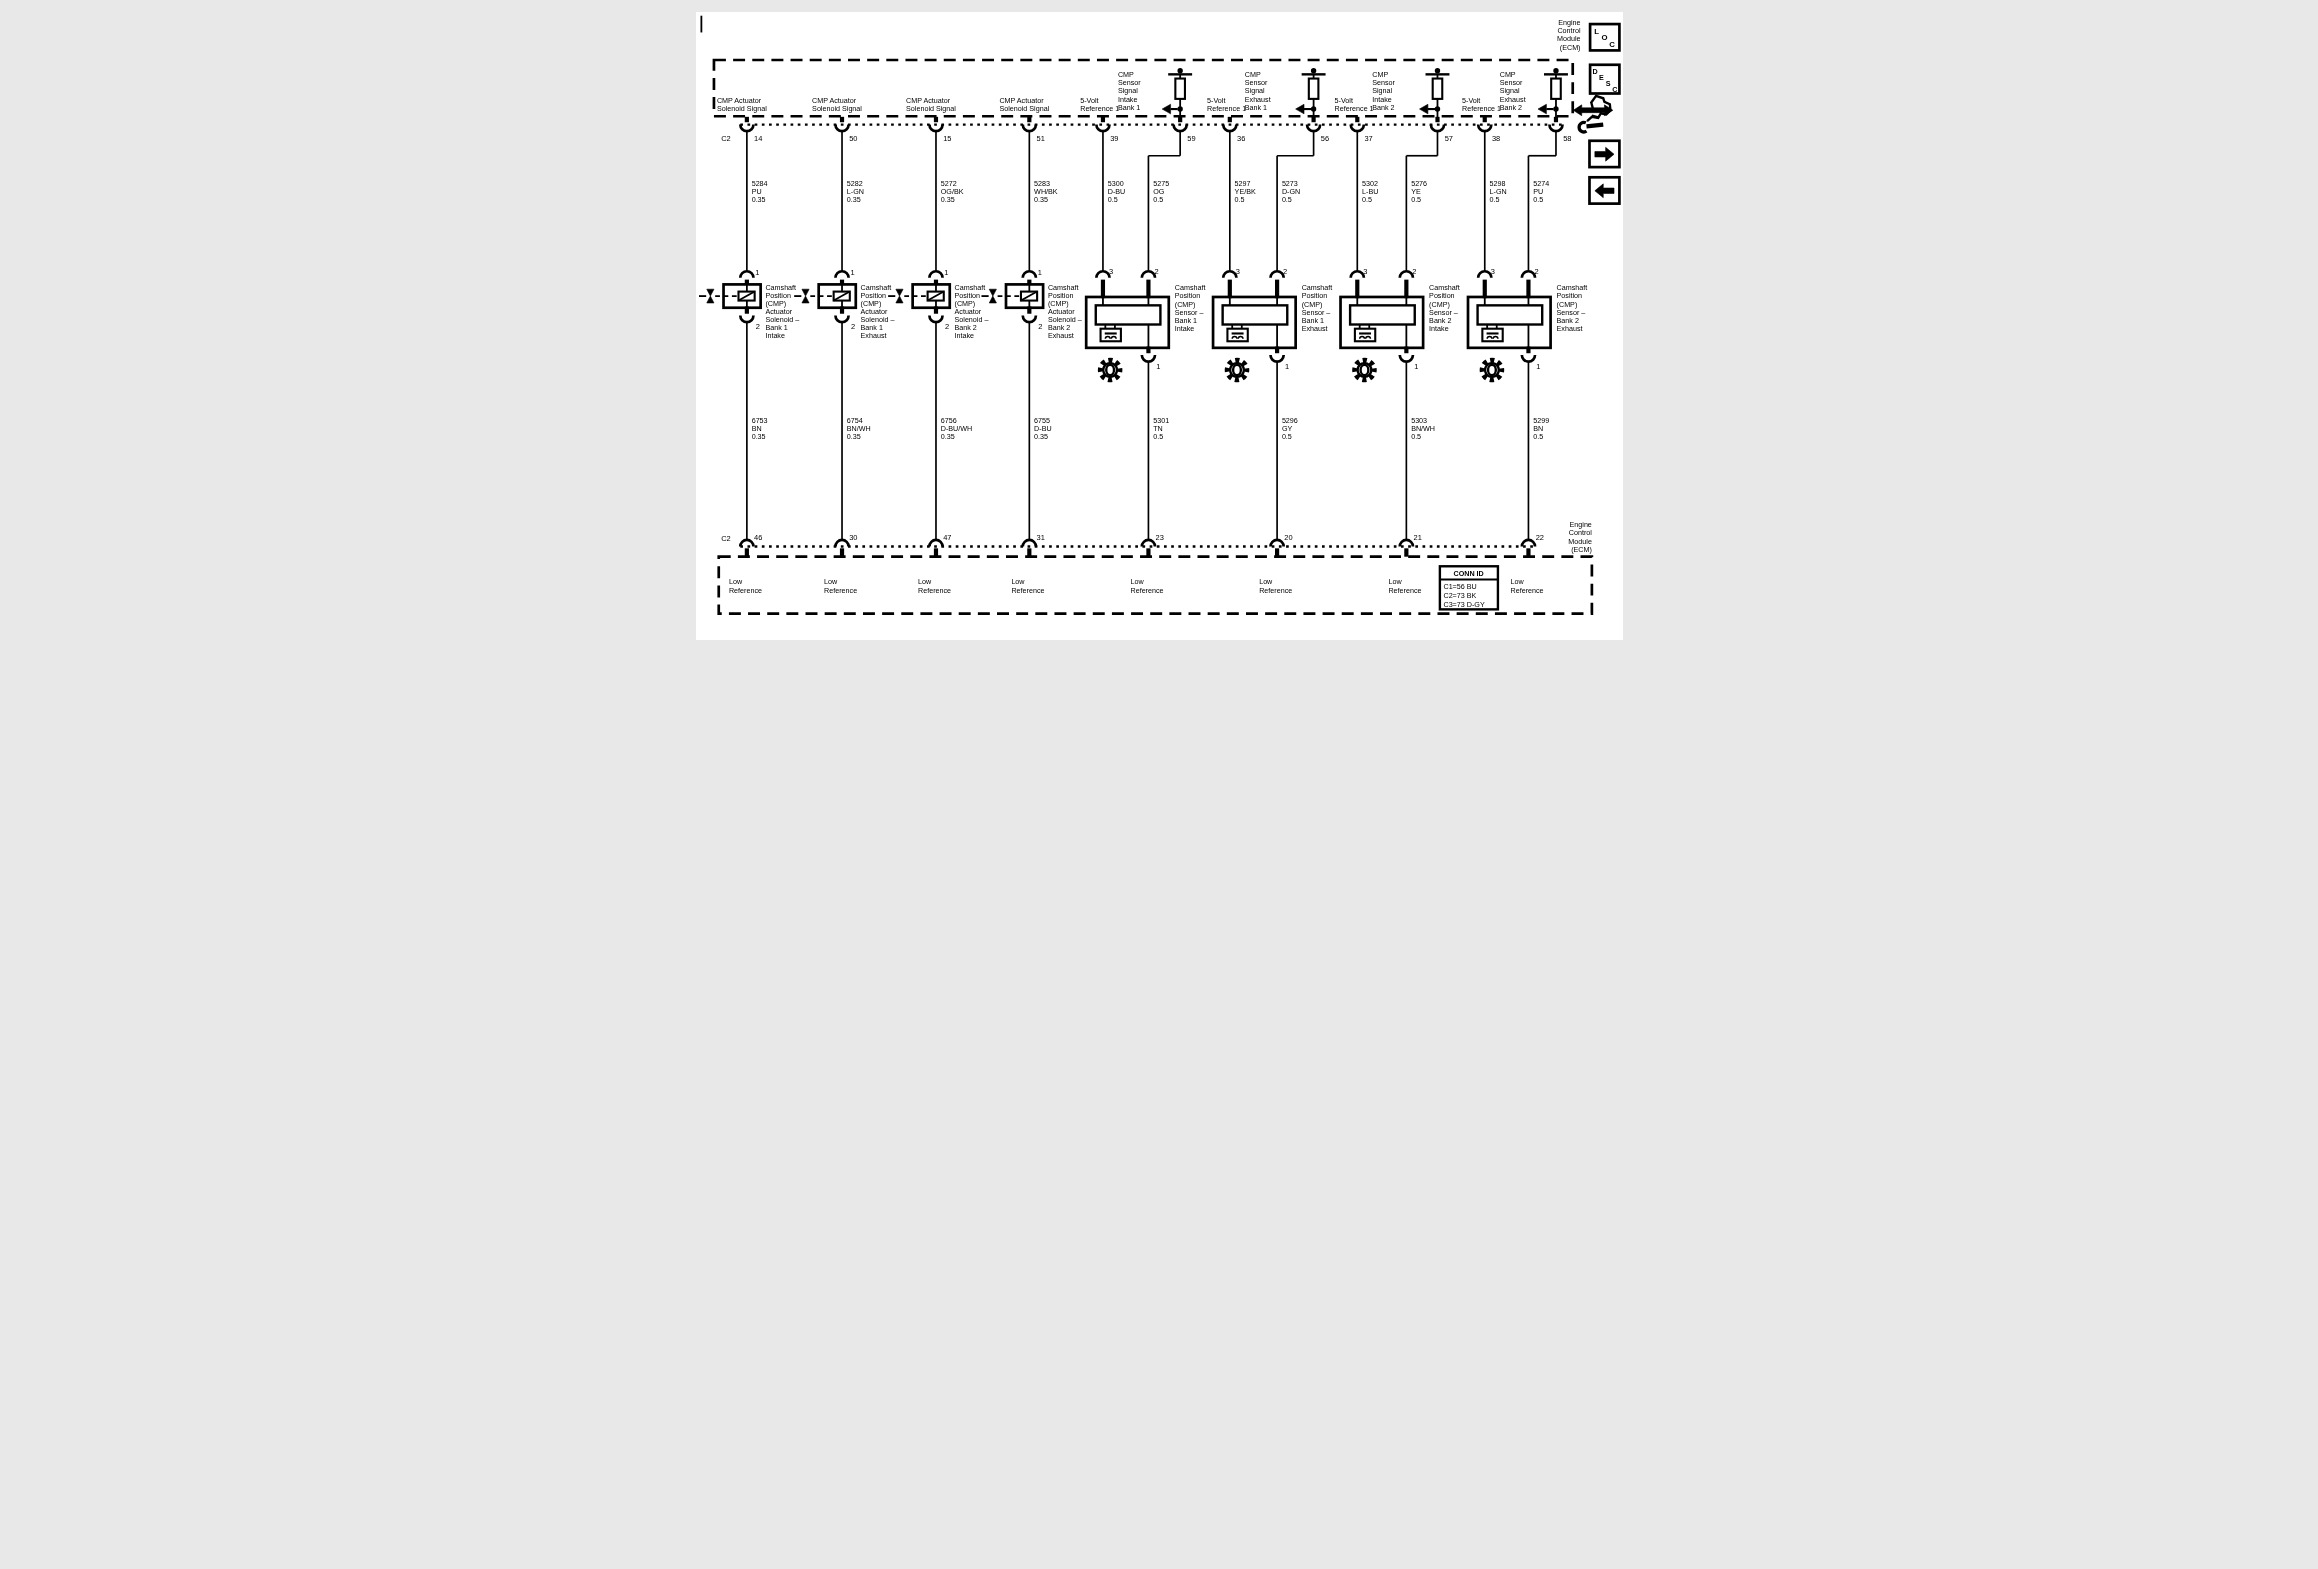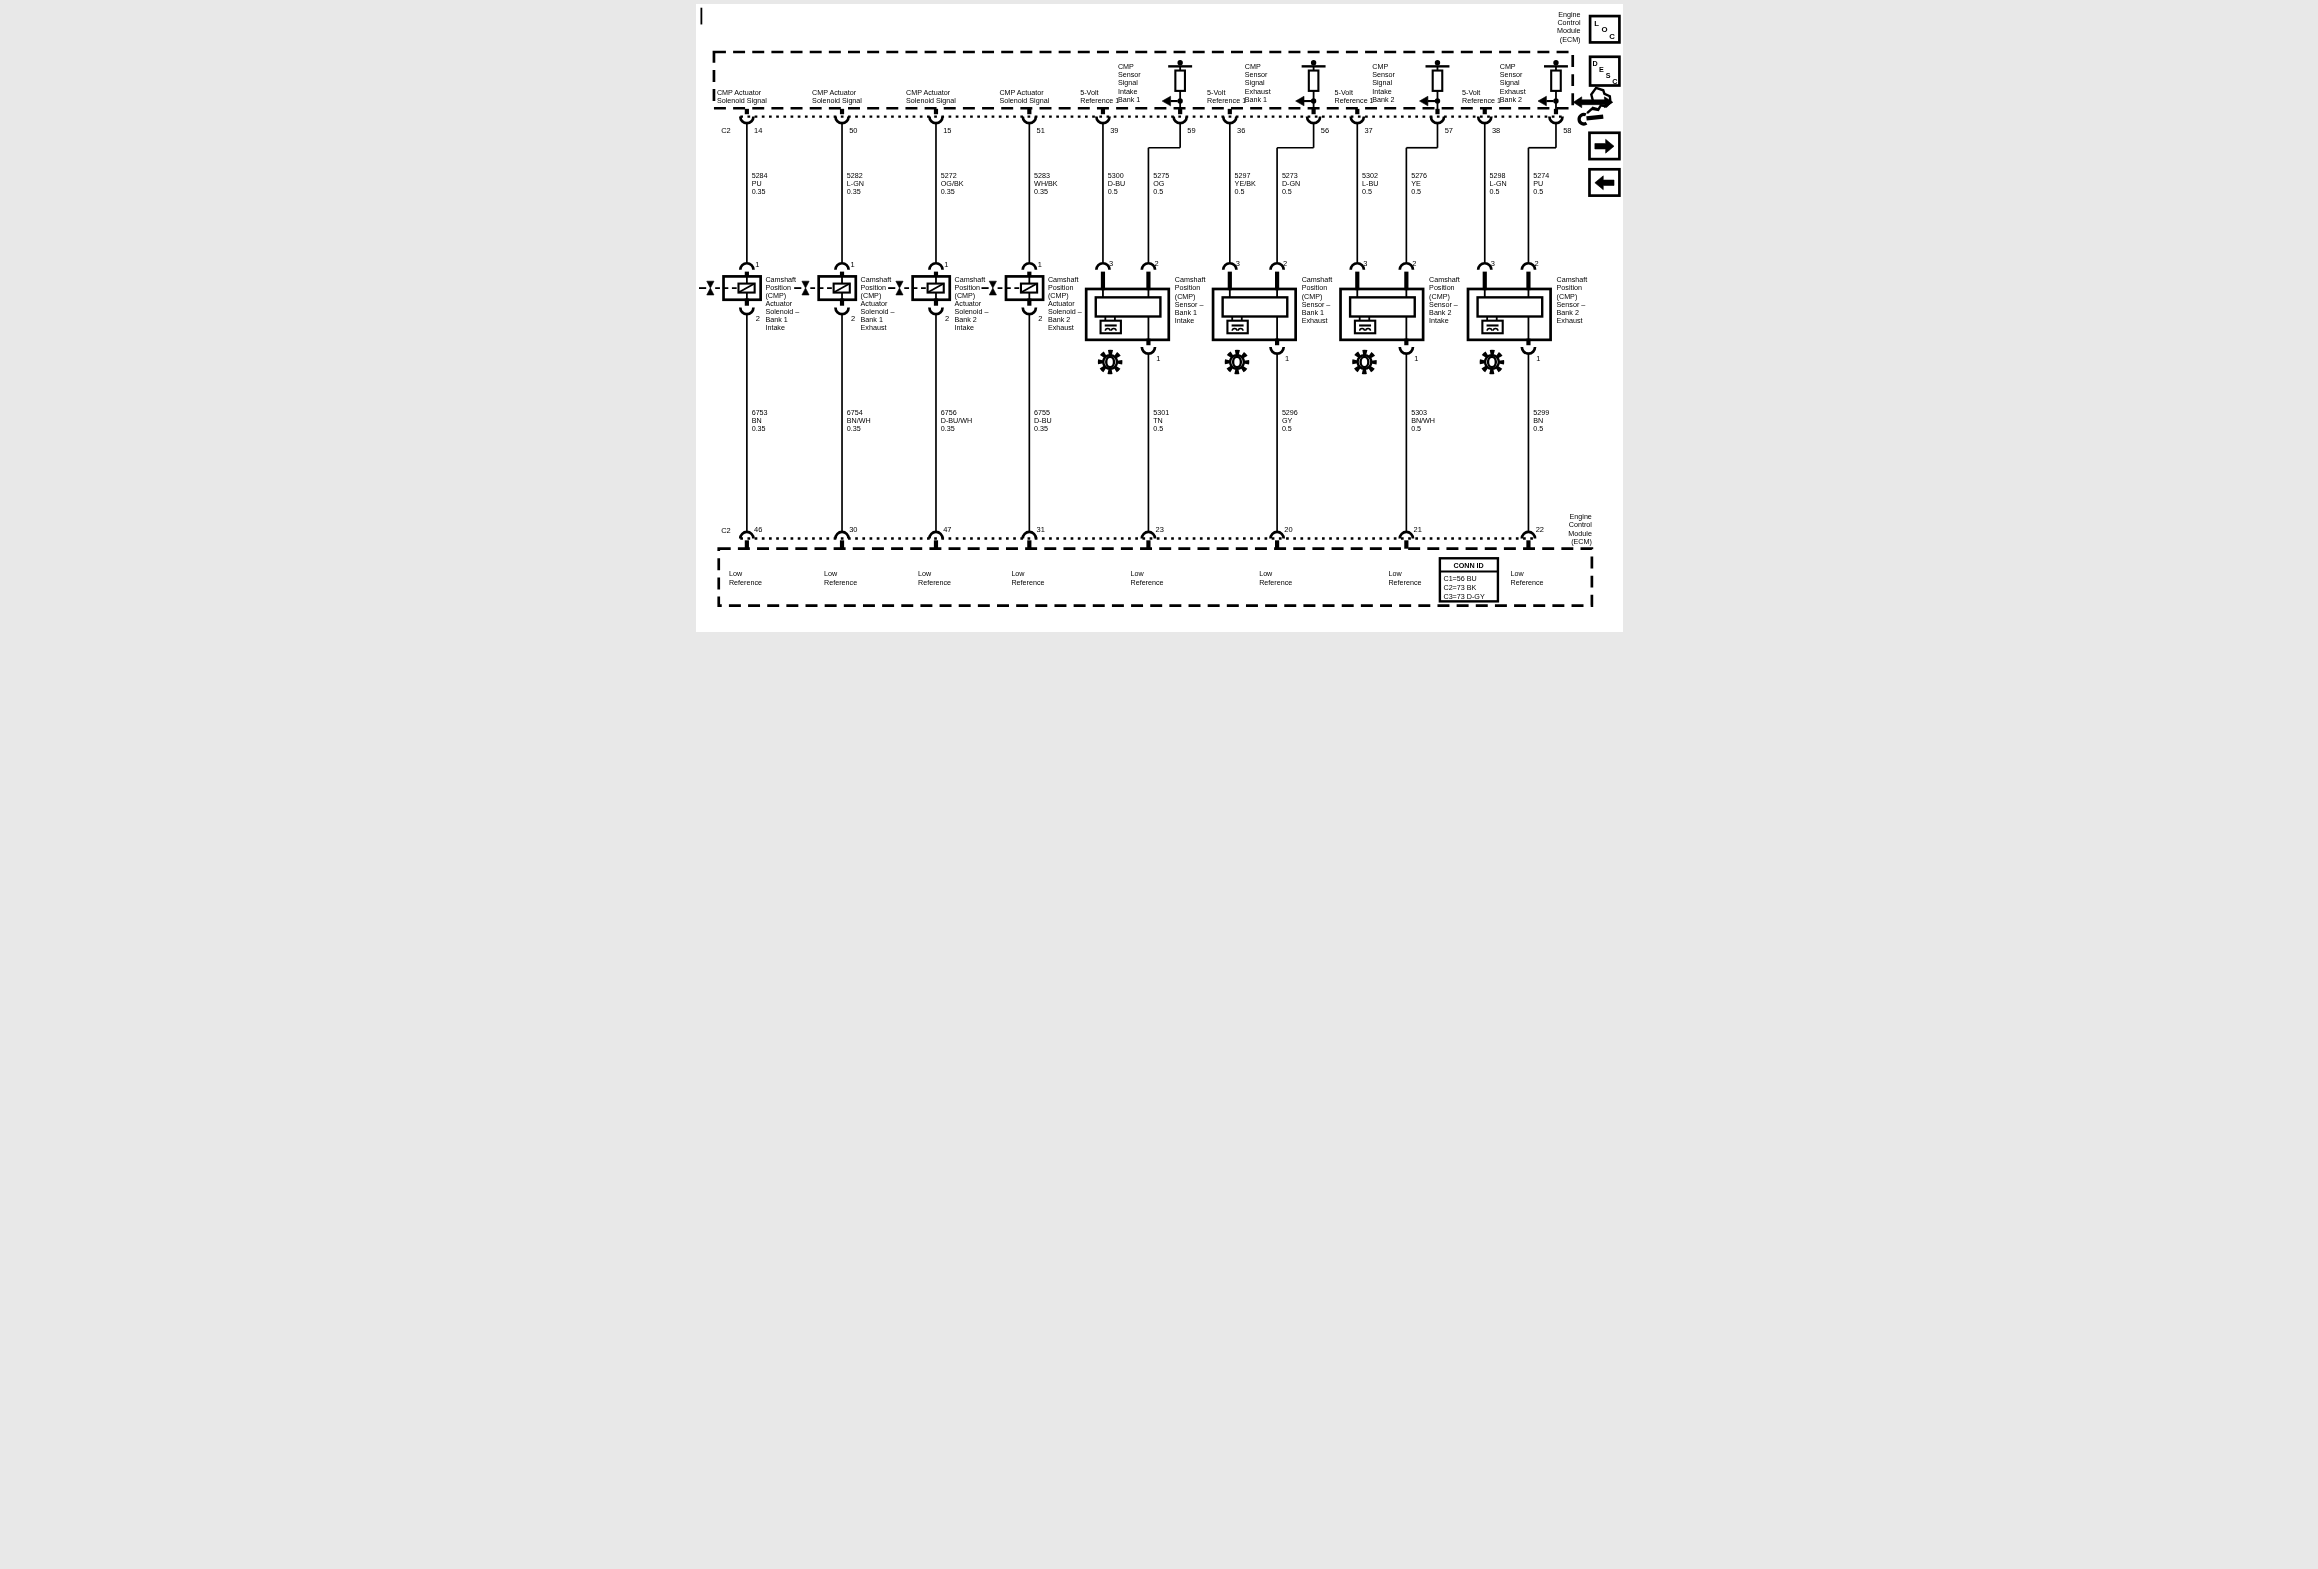--- a/index.html
+++ b/index.html
@@ -1,16 +1,16 @@
 <!DOCTYPE html>
 <html style="font-size:9.6px"><head>
 <meta charset="utf-8">
 <style>
   html,body{margin:0;padding:0;background:#e8e8e8;}
-  .page{width:927px;height:628px;background:#ffffff;position:relative;margin:4px auto;
+  .page{width:927px;height:628px;background:#ffffff;position:relative;margin:12px auto;
         font-family:"Liberation Sans", sans-serif;}
   svg text{font-family:"Liberation Sans", sans-serif;font-size:12px;fill:#000;}
   svg text.pin{font-size:12.5px;}
   svg text.big{font-size:13px;font-weight:bold;}
   svg text.med{font-size:12px;font-weight:bold;}
 </style>
 </head>
 <body>
 
 <div class="page">

